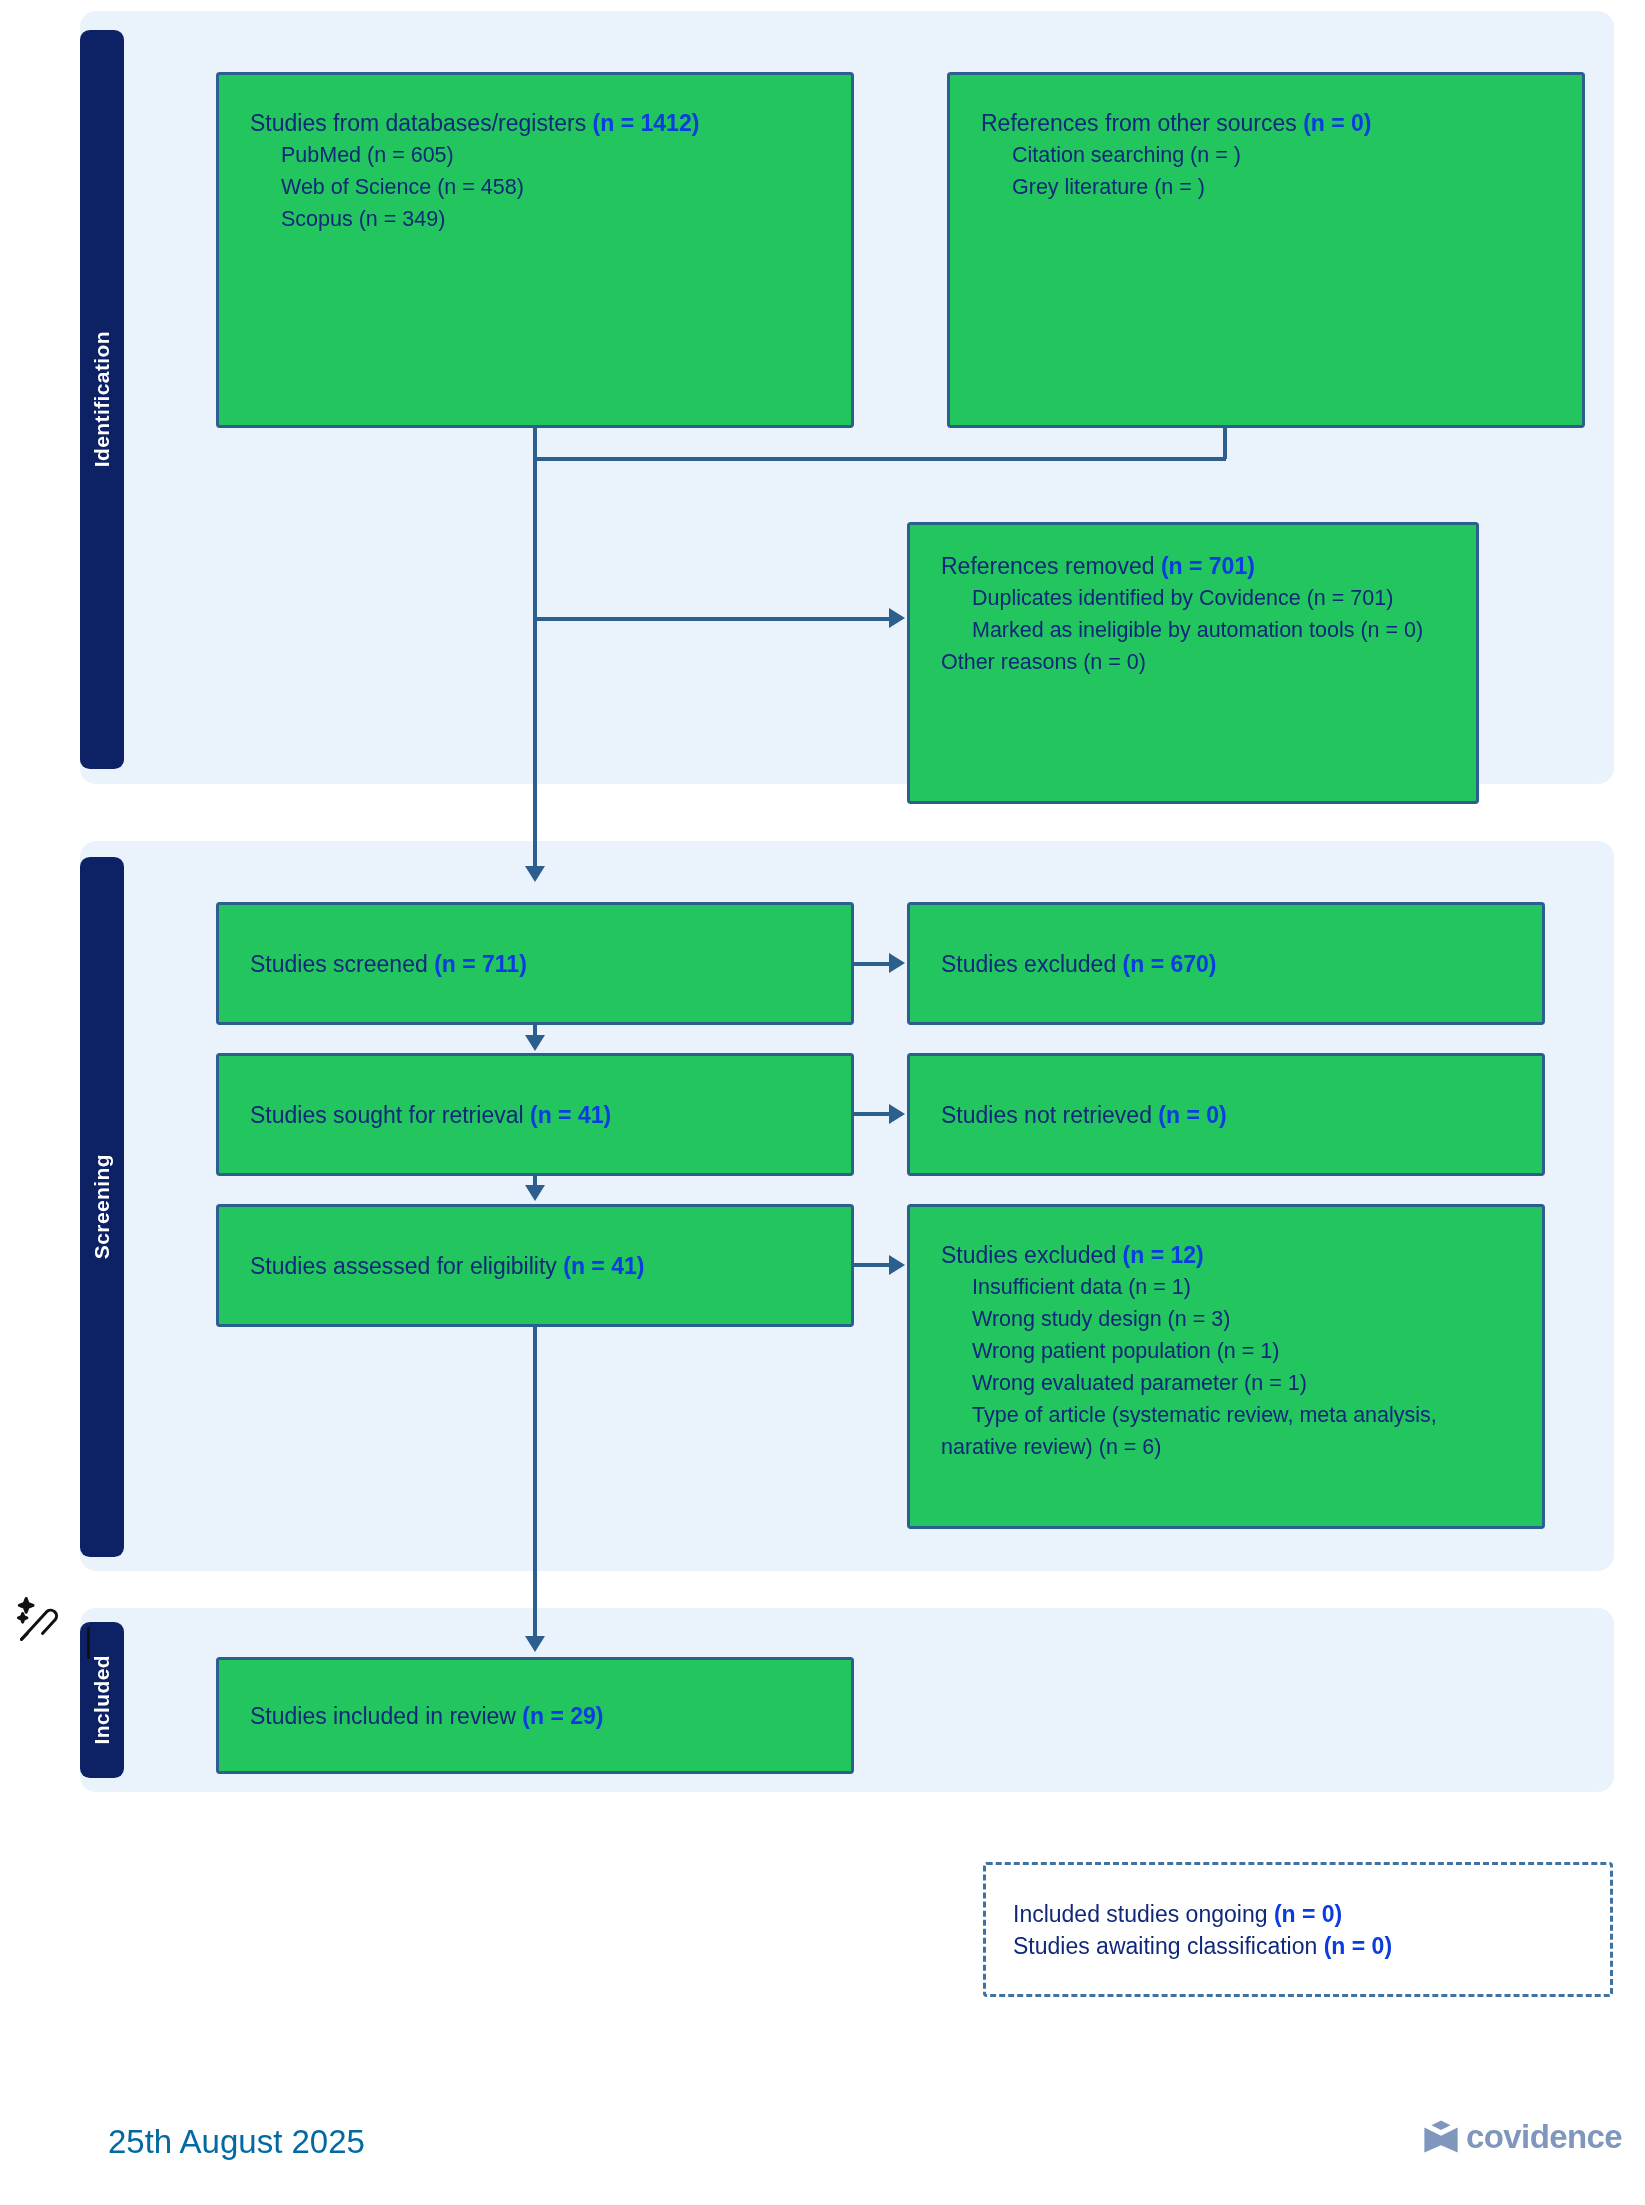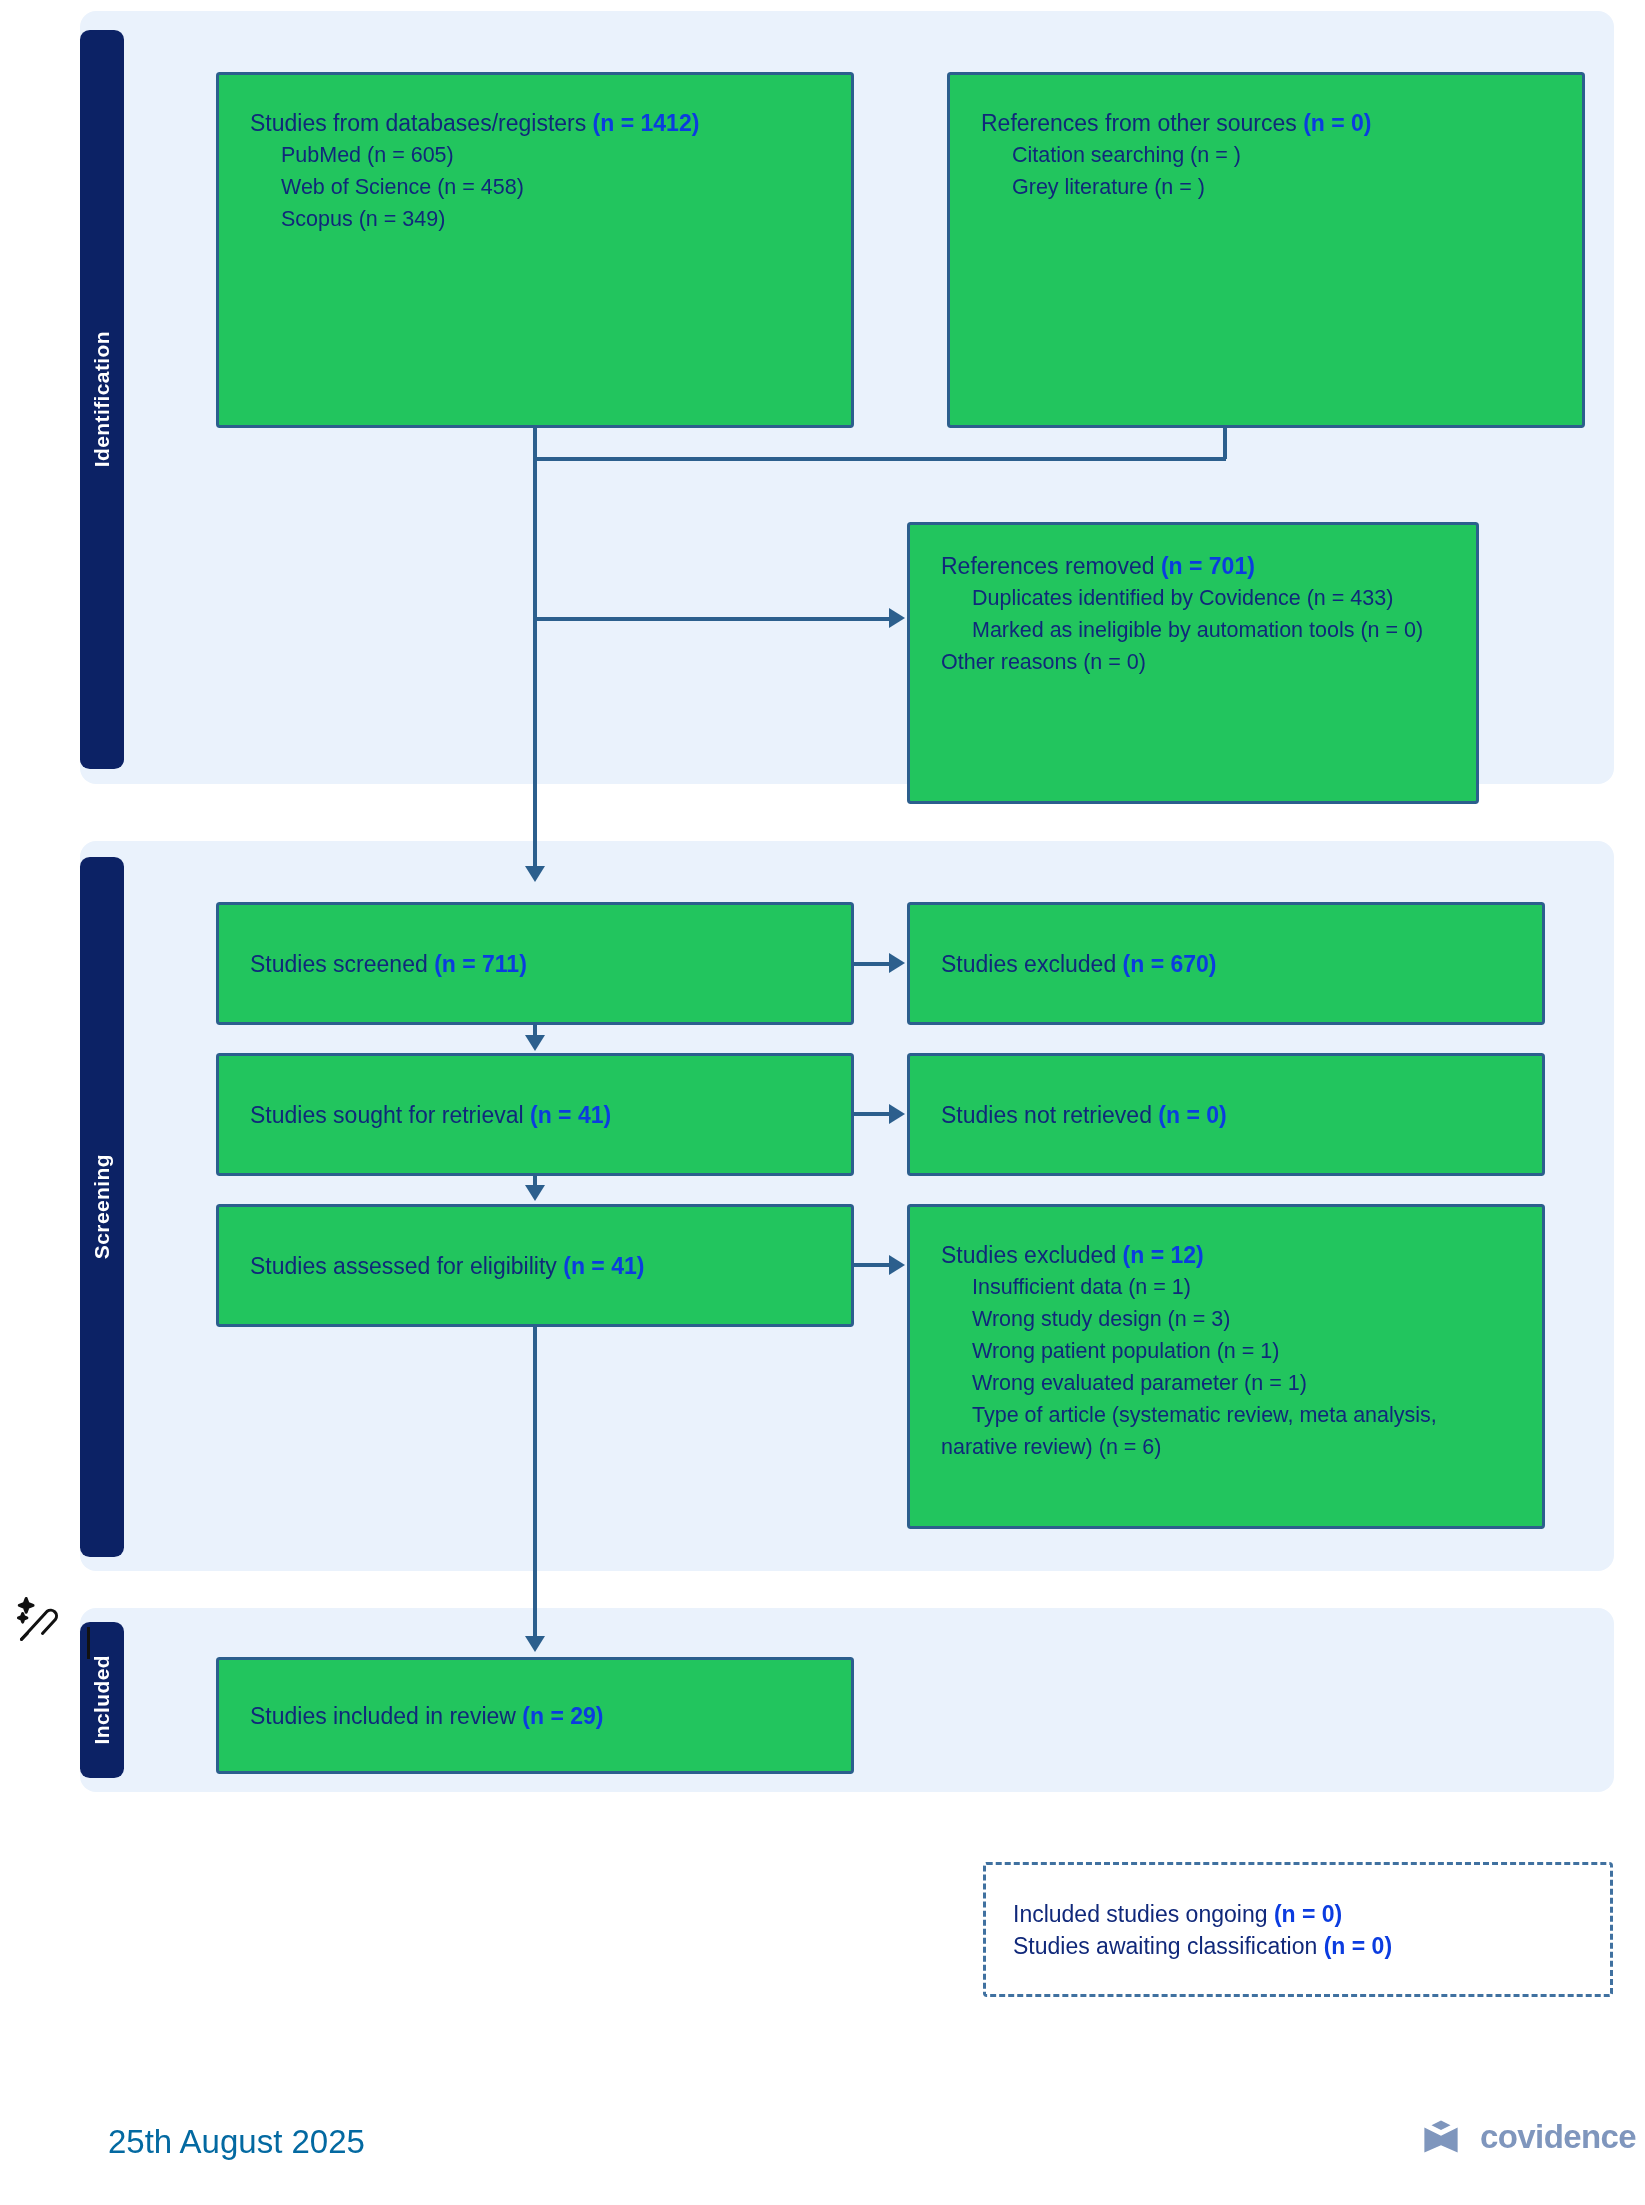--- a/index.html
+++ b/index.html
@@ -67,21 +67,21 @@
     border-left:10.4px solid transparent;border-right:10.4px solid transparent;
     border-top:16px solid #2c5f8d;}
   .arrow-r{position:absolute;width:0;height:0;
     border-top:10.4px solid transparent;border-bottom:10.4px solid transparent;
     border-left:16px solid #2c5f8d;}
 
   
   .footer-date{position:absolute;left:108px;top:2123px;
     color:#0369a1;font-size:33px;}
   .logo{position:absolute;left:1422px;top:2118px;display:flex;
-        align-items:center;gap:20px;}
+        align-items:center;gap:6px;}
   .logo-mark{width:38px;height:36px;position:relative;}
   .logo-text{color:#7f96bd;font-size:33px;font-weight:bold;letter-spacing:-0.6px;}
 
   
   .pointer{position:absolute;left:11px;top:1590px;width:56px;height:59px;}
 </style>
 </head>
 <body>
 
 <div class="stage">
@@ -132,21 +132,21 @@
       <div class="sub">Grey literature (n = )</div>
     </div>
   </div>
 
   <div class="box b-remov">
     <div class="box-inner topal" style="top:24.5px;">
       <div class="ln ttl">
         <span>References removed</span>
         <span class="hl">(n = 701)</span>
       </div>
-      <div class="sub">Duplicates identified by Covidence (n = 433)</div>
+      <div class="sub">Duplicates identified by Covidence (n = 701)</div>
       <div class="sub">Marked as ineligible by automation tools (n = 0)</div>
       <div class="sub nohang">Other reasons (n = 0)</div>
     </div>
   </div>
 
   <div class="box b-scr">
     <div class="box-inner">
       <div class="ln ttl">
         <span>Studies screened</span>
         <span class="hl">(n = 711)</span>

